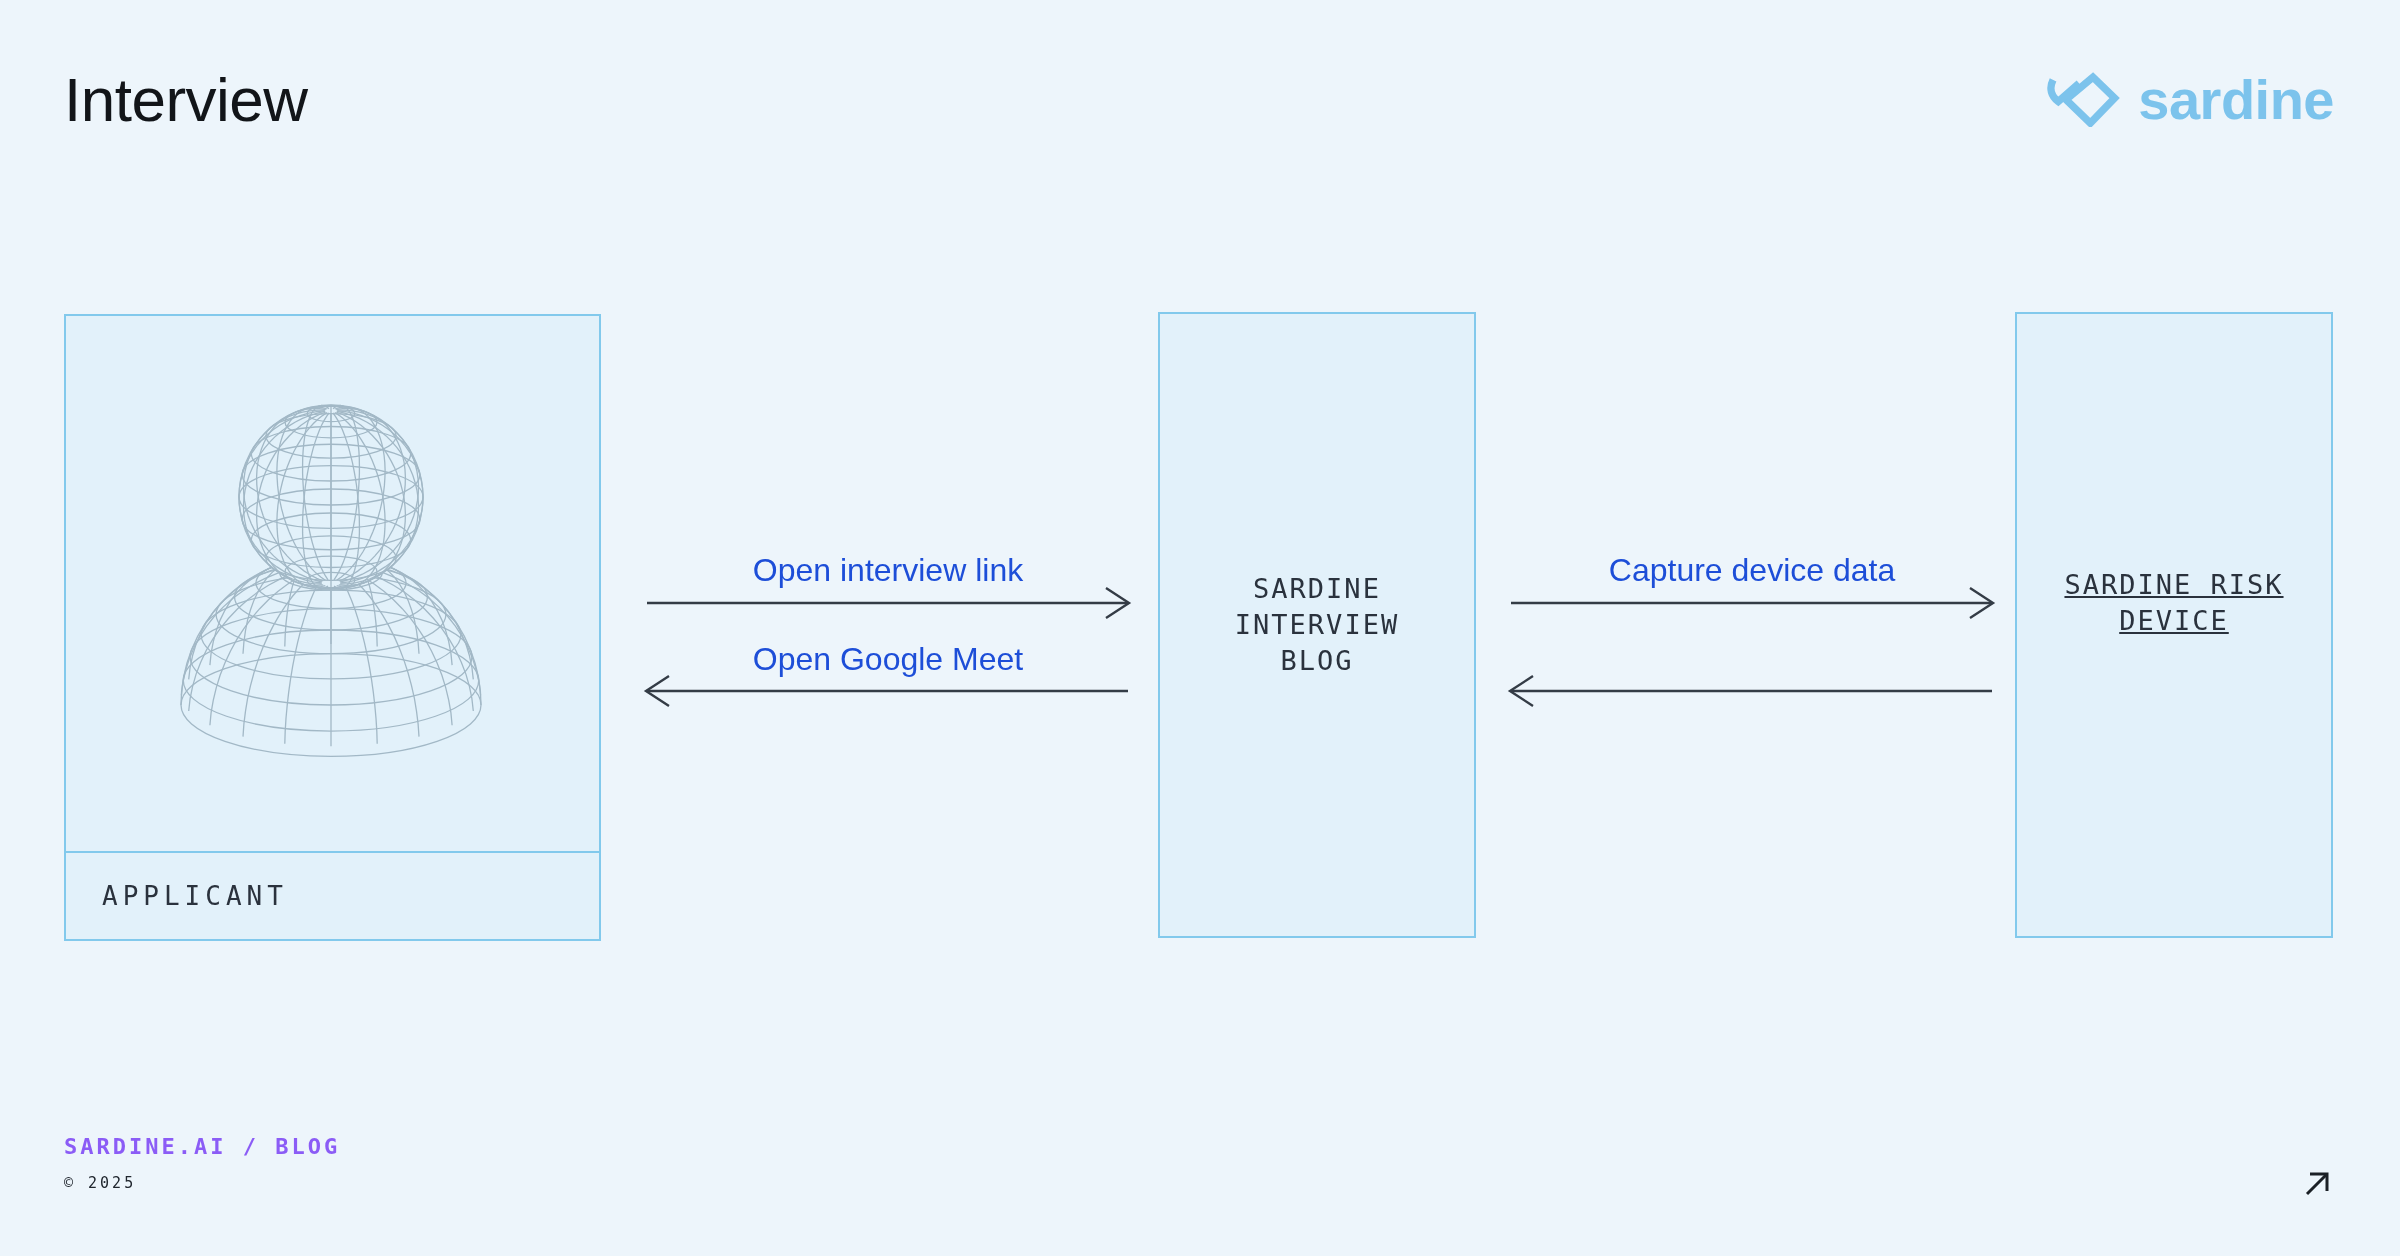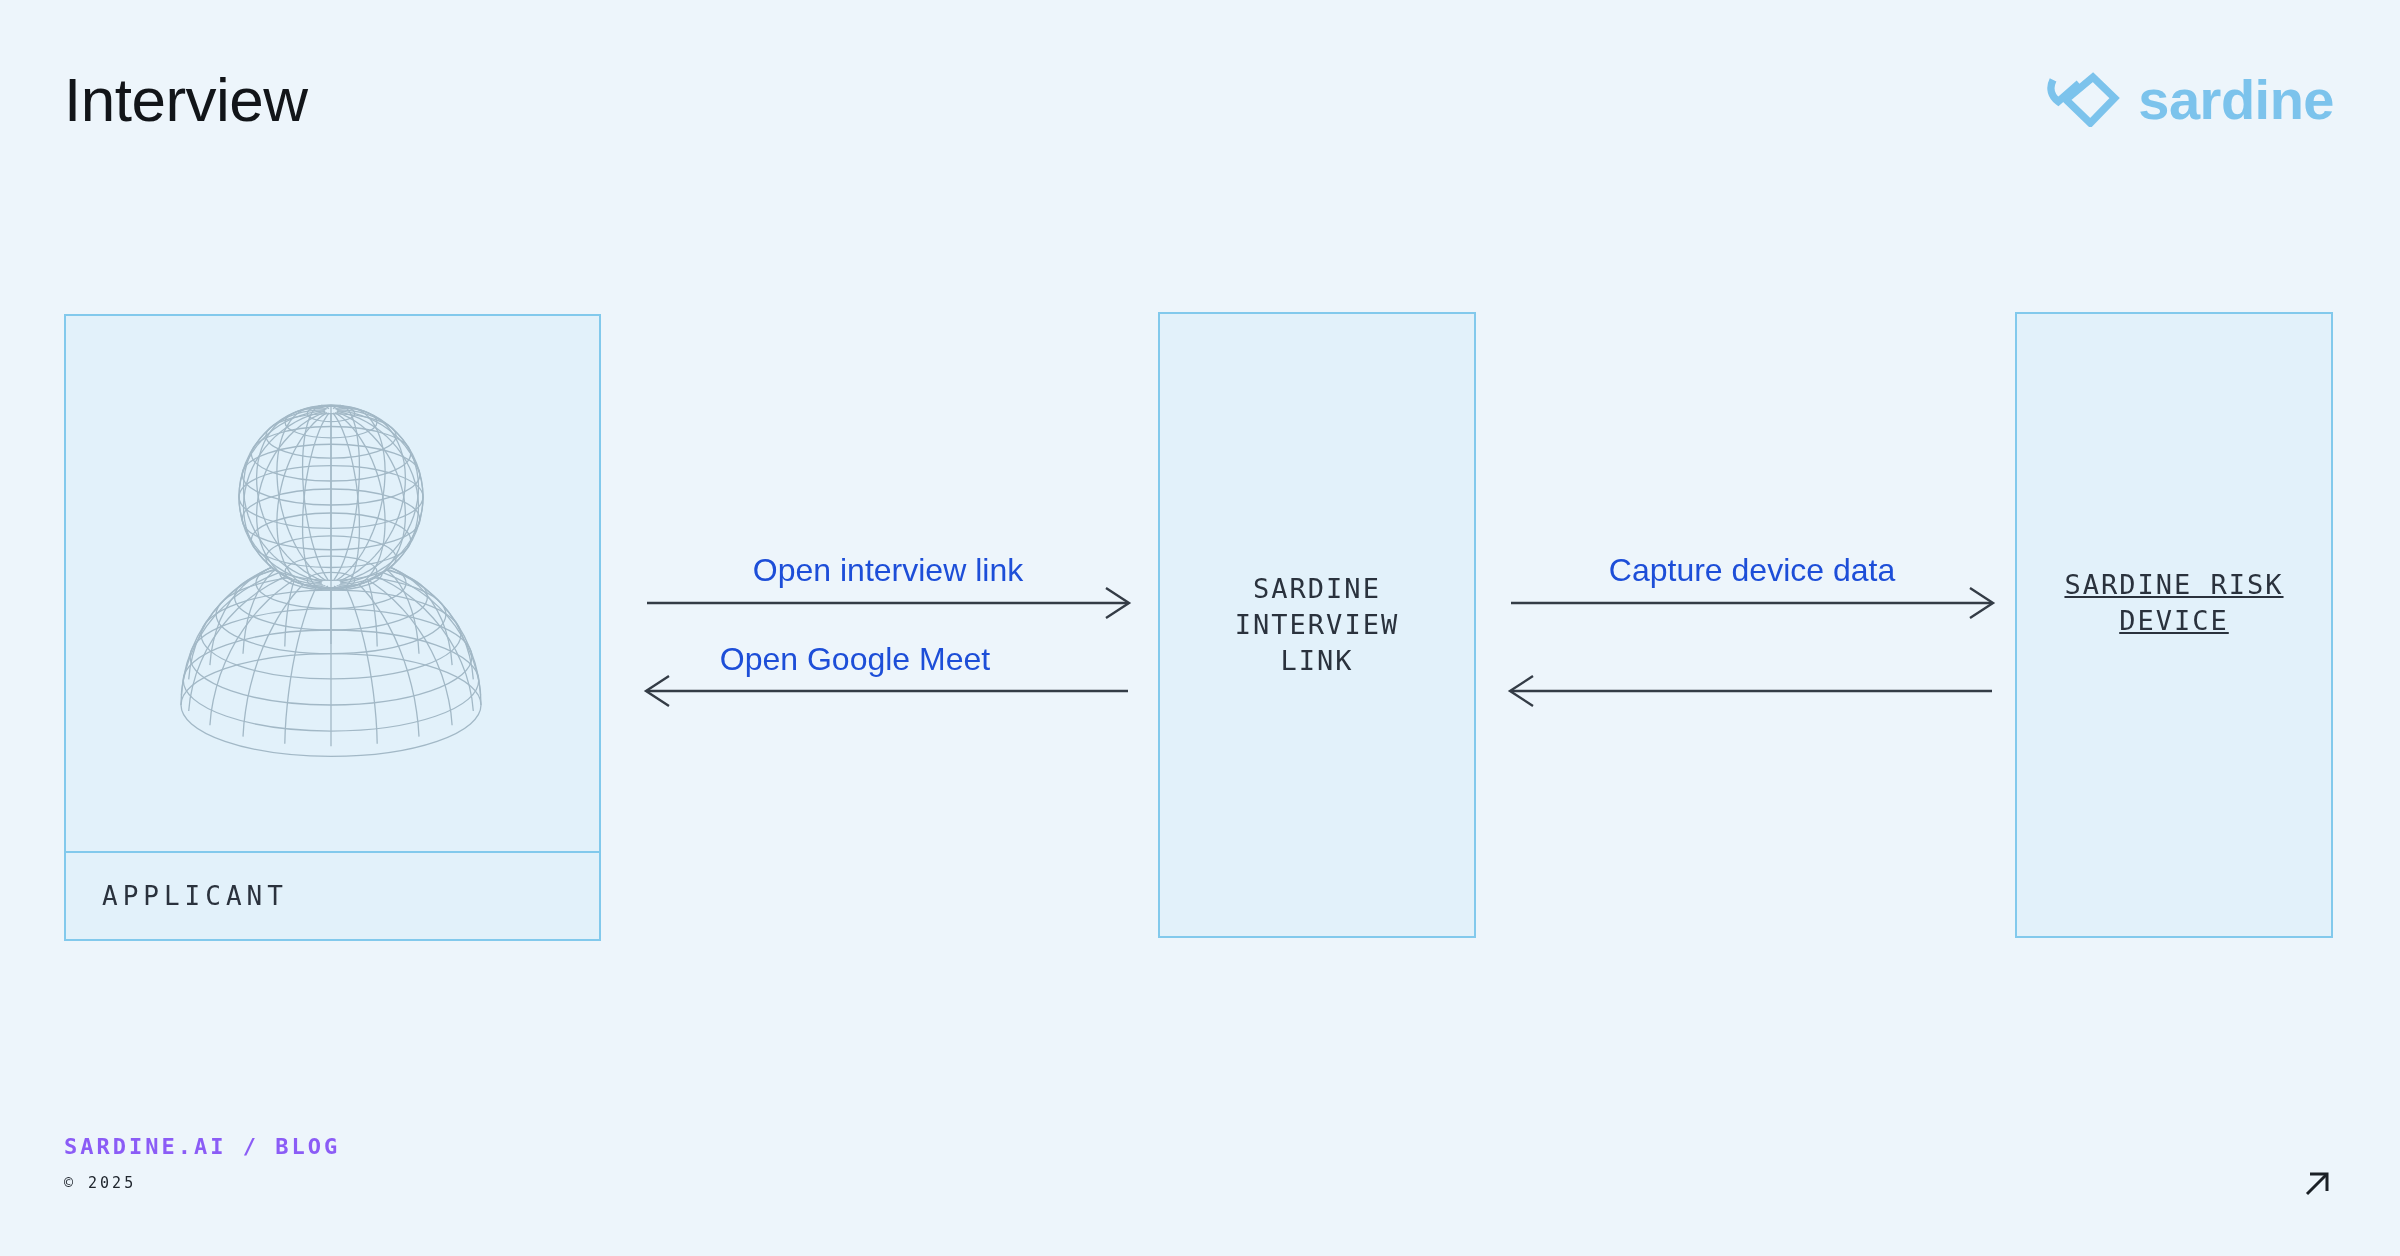--- a/index.html
+++ b/index.html
@@ -51,21 +51,21 @@
     font-size:27px;font-weight:500;color:#2a323d;letter-spacing:2px;
     line-height:36px;
   }
   .node-right .node-title{transform:translateY(-22px);text-decoration:underline;}
 
   
   .edge-label{
     font-size:32px;color:#1d4ed8;text-align:center;line-height:42px;
   }
   .el-1{left:647px;top:549px;width:482px;}
-  .el-2{left:614px;top:638px;width:482px;text-align:center;}
+  .el-2{left:647px;top:638px;width:482px;text-align:center;}
   .el-3{left:1511px;top:549px;width:482px;}
 
   
   .arrows{left:0;top:0;pointer-events:none;}
   .arrow-stroke{stroke:#343c46;stroke-width:2.4;fill:none;}
 
   
   .footer-site{
     left:64px;top:1133px;
     font-family:"DejaVu Sans Mono","Liberation Mono",monospace;
@@ -162,21 +162,21 @@
   </div>
   <div class="label-strip">
     <span class="mono-label">APPLICANT</span>
   </div>
 </div>
 
 <div class="abs node node-mid">
   <div class="node-title">
     <div>SARDINE</div>
     <div>INTERVIEW</div>
-    <div>LINK</div>
+    <div>BLOG</div>
   </div>
 </div>
 
 <div class="abs node node-right">
   <div class="node-title">
     <div>SARDINE RISK</div>
     <div>DEVICE</div>
   </div>
 </div>
 

